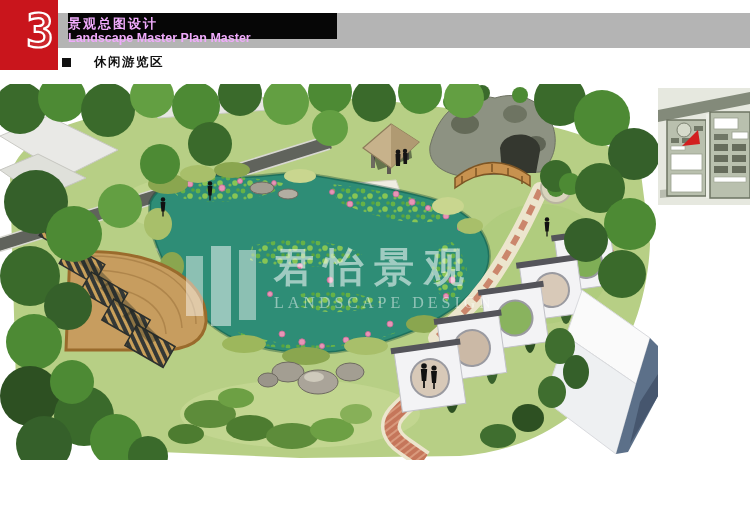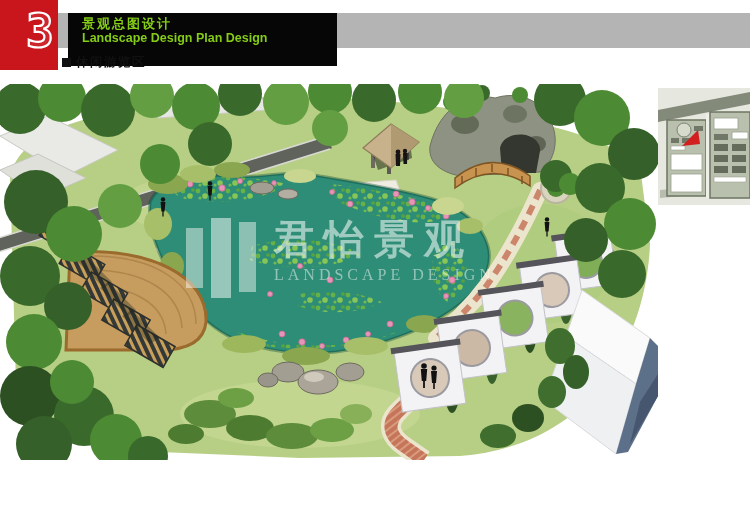--- a/index.html
+++ b/index.html
@@ -1,51 +1,51 @@
 <!DOCTYPE html>
 <html><head>
 <meta charset="utf-8">
 <style>
   html,body{margin:0;padding:0;background:#888;}
   .page{position:relative;width:750px;height:531px;background:#ffffff;overflow:hidden;
         font-family:"Liberation Sans",sans-serif;margin:0 auto;}
   
   .gray-bar{position:absolute;left:43px;top:13px;width:707px;height:35px;background:#b4b4b4;z-index:1;}
-  .black-bar{position:absolute;left:68px;top:13px;width:269px;height:53px;background:#060606;z-index:2;
-             color:#84cc16;padding-left:14px;box-sizing:border-box;}
+  .black-bar{position:absolute;left:68px;top:13px;width:269px;height:26px;background:#060606;z-index:2;
+             color:#f0abfc;box-sizing:border-box;}
   .title-zh{font-size:13px;font-weight:bold;letter-spacing:2px;margin-top:3px;line-height:15px;}
   .title-en{font-size:12.5px;font-weight:bold;line-height:14px;}
   .red-block{position:absolute;left:0;top:0;width:58px;height:70px;background:#c9151c;z-index:3;}
   .glyph3{position:absolute;left:24px;top:10px;z-index:4;}
   .subheader{position:absolute;left:62px;top:54px;z-index:5;display:flex;align-items:center;gap:5px;}
   .bullet{width:9px;height:9px;background:#111;display:inline-block;}
-  .section-label{font-size:12.5px;font-weight:bold;color:#111;letter-spacing:1.5px;}
+  .section-label{font-size:12.5px;font-weight:bold;color:#111;letter-spacing:1.5px;margin-left:18px;}
   
   .render{position:absolute;left:0;top:84px;width:658px;height:376px;}
   .render svg{display:block;}
   
-  .watermark{position:absolute;left:186px;top:216px;display:flex;align-items:flex-start;gap:10px;
+  .watermark{position:absolute;left:186px;top:244px;display:flex;align-items:flex-start;gap:10px;
              z-index:6;pointer-events:none;}
   .wm-text{display:flex;flex-direction:column;}
   .wm-zh{font-family:"Liberation Serif",serif;font-size:40px;font-weight:bold;letter-spacing:10px;
          color:rgba(255,255,255,0.55);line-height:48px;white-space:nowrap;}
   .wm-en{font-family:"Liberation Serif",serif;font-size:16px;letter-spacing:4px;
          color:rgba(255,255,255,0.48);line-height:22px;white-space:nowrap;text-align:right;}
   
   .miniplan{position:absolute;left:658px;top:88px;width:92px;height:117px;}
 </style>
 </head>
 <body>
 
 <div class="page">
 
   <div class="gray-bar"></div>
   <div class="black-bar">
     <div class="title-zh">景观总图设计</div>
-    <div class="title-en">Landscape Design Plan Design</div>
+    <div class="title-en">Landscape Master Plan Master</div>
   </div>
   <div class="red-block"></div>
   <svg class="glyph3" width="44" height="42" viewBox="0 0 44 42">
     <text x="2" y="37" font-family="DejaVu Sans Mono, monospace" font-size="46" font-weight="bold" fill="rgba(255,255,255,0.08)" stroke="#ffffff" stroke-width="2.2">3</text>
   </svg>
   <div class="subheader">
     <span class="bullet"></span>
     <span class="section-label">休闲游览区</span>
   </div>
 

